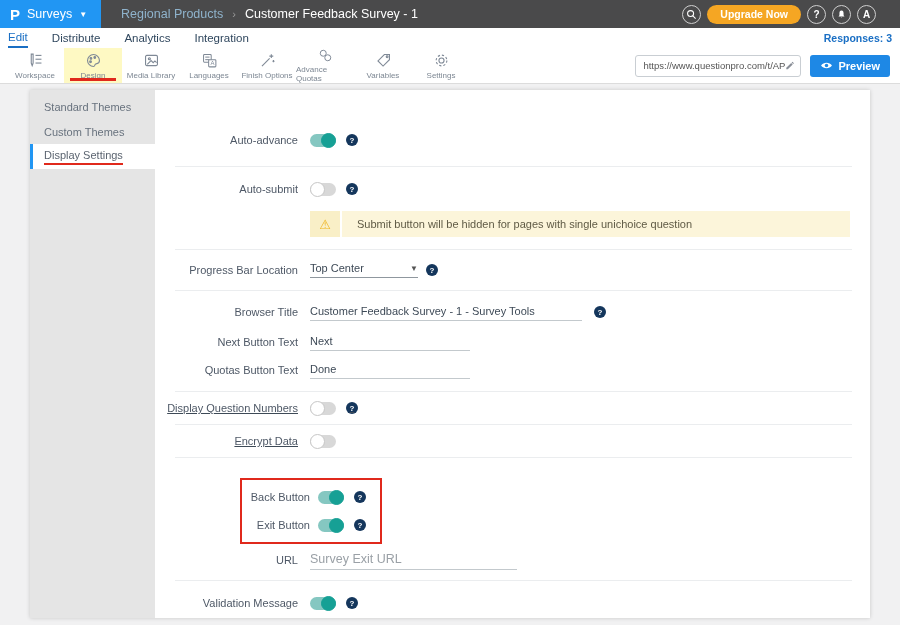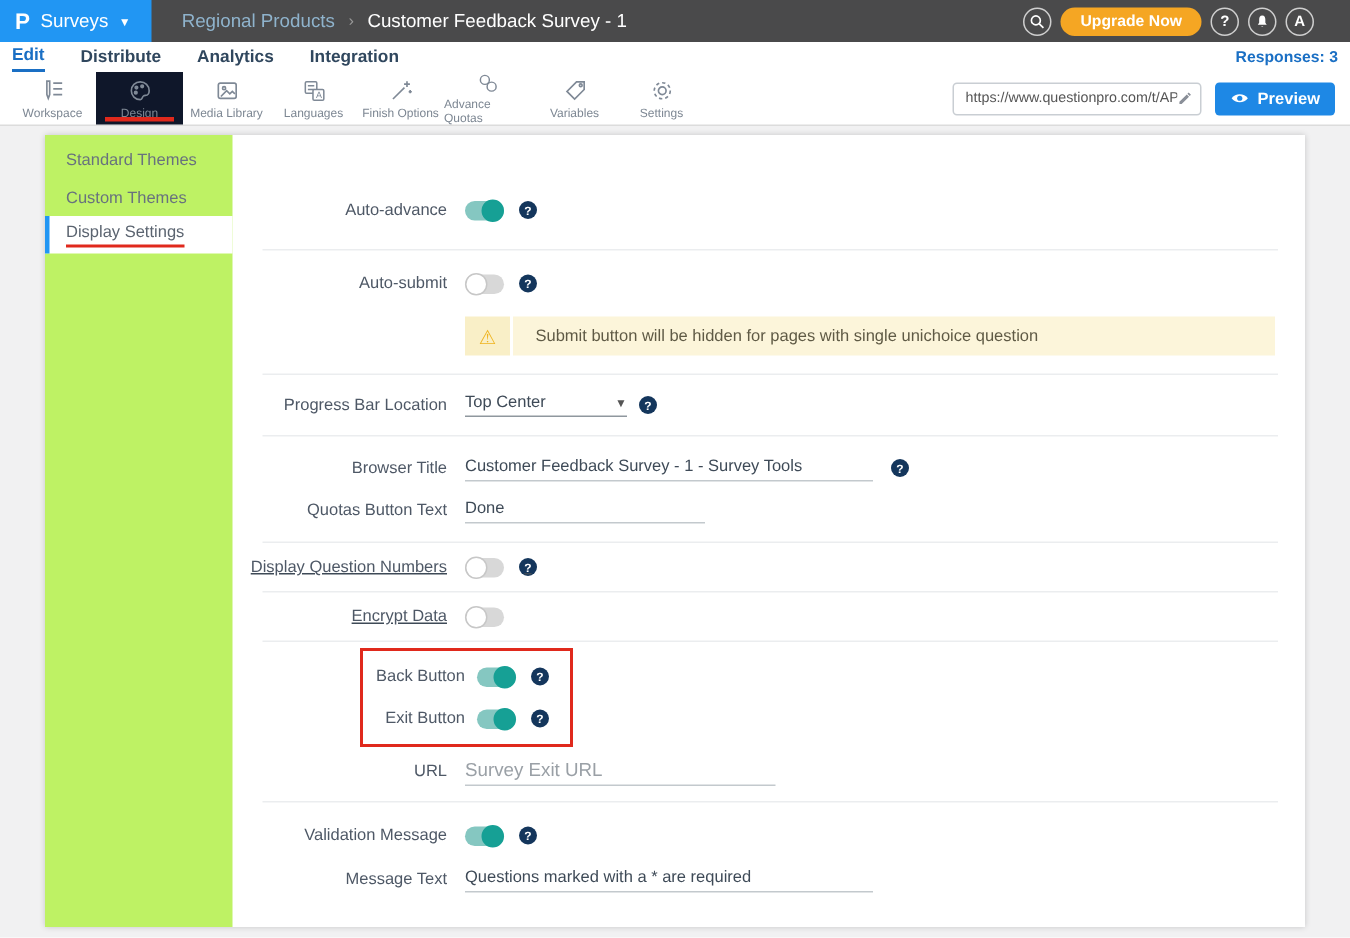--- a/index.html
+++ b/index.html
@@ -15,38 +15,38 @@
   .crumb { margin-left:20px; display:flex; align-items:center; gap:9px; font-size:12.5px; }
   .crumb .parent { color:#8fb3cc; cursor:pointer; }
   .crumb .sep { color:#9a9a9a; font-size:11px; }
   .crumb .current { color:#fff; }
   .top-actions { margin-left:auto; display:flex; align-items:center; gap:6px; padding-right:24px; }
   .circle-btn { width:19px; height:19px; border:1px solid #cfcfcf; border-radius:50%; display:grid; place-items:center; color:#fff; font-size:10px; font-weight:bold; cursor:pointer; }
   .upgrade-btn { background:#f5a623; color:#fff; border:none; border-radius:10px; height:19px; padding:0 13px; font-size:10.5px; font-weight:bold; font-family:inherit; cursor:pointer; }
 
   
   .navrow { height:20px; background:#fff; display:flex; align-items:center; padding:0 8px; gap:24px; }
-  .navlink { font-size:11.5px; font-weight:bold; color:#30475e; cursor:pointer; line-height:18px; }
+  .navlink { font-size:11.5px; font-weight:normal; color:#30475e; cursor:pointer; line-height:18px; }
   .navlink.active { color:#1a6fc4; border-bottom:2px solid #1a6fc4; }
   .responses { margin-left:auto; color:#1a6fc4; font-size:10.5px; font-weight:bold; }
 
   
   .toolbar { height:36px; background:#fff; border-bottom:1px solid #dcdcdc; display:flex; align-items:stretch; padding-left:6px; }
   .tool-tab { width:58px; display:flex; flex-direction:column; align-items:center; justify-content:center; gap:2px; font-size:8px; color:#7d8793; position:relative; cursor:pointer; }
   .tool-tab svg { display:block; }
-  .tool-tab.active { background:#0f172a; }
+  .tool-tab.active { background:#fef9c3; }
   .tool-tab.active::after { content:""; position:absolute; left:6px; right:6px; bottom:2px; height:3px; background:#e0291c; }
   .url-box { margin-left:auto; align-self:center; display:flex; align-items:center; border:1px solid #c9ced3; border-radius:3px; height:22px; width:166px; padding:0 5px 0 7px; background:#fff; }
   .url-box input { border:none; outline:none; font-size:9.5px; color:#555; width:100%; font-family:inherit; background:transparent; }
   .preview-btn { align-self:center; margin:0 10px 0 9px; background:#1e88e5; color:#fff; border:none; border-radius:3px; height:22px; display:flex; align-items:center; gap:5px; padding:0 10px; font-size:11px; font-weight:bold; font-family:inherit; cursor:pointer; }
 
   
   .content { height:541px; padding:6px 30px 7px; }
   .card { background:#fff; height:100%; display:flex; box-shadow:0 0 4px rgba(0,0,0,.18); }
-  .sidebar { width:125px; background:#bef264; padding-top:4px; flex-shrink:0; }
+  .sidebar { width:125px; background:#e5e5e5; padding-top:4px; flex-shrink:0; }
   .side-item { height:25px; display:flex; align-items:center; padding-left:14px; font-size:11px; color:#68727e; cursor:pointer; }
   .side-item.active { background:#fff; border-left:3px solid #2196f3; padding-left:11px; color:#5b6470; }
   .side-item.active span { border-bottom:2px solid #e0291c; padding-bottom:2px; }
 
   .main { flex:1; padding-top:12px; font-size:11px; position:relative; overflow:hidden; }
   .row { display:flex; align-items:center; min-height:16px; }
   .lbl { width:143px; text-align:right; margin-right:12px; color:#4e5866; flex-shrink:0; }
   .divider { border-top:1px solid #ebedef; margin:0 18px 0 20px; }
 
   
@@ -64,21 +64,21 @@
 
   
   .select { width:108px; border-bottom:1px solid #8f979e; display:flex; justify-content:space-between; align-items:center; padding-bottom:3px; color:#3e4a57; cursor:pointer; margin-right:8px; }
   .select .caret { font-size:8px; color:#555; }
   .uinput { border:none; outline:none; border-bottom:1px solid #c3c9cd; font-size:11px; color:#3e4a57; padding:2px 0 3px; font-family:inherit; background:transparent; }
   .uinput::placeholder { color:#9aa0a6; }
   .w-wide { width:272px; } .w-mid { width:160px; }
   .w-url { width:207px; font-size:12.5px; }
 
   
-  .anno { border:2px solid #e0291c; display:inline-block; padding:9px 14px 9px 6px; margin:4px 0 0 85px; }
+  .anno { border:2px solid #e0291c; display:inline-block; padding:9px 14px 9px 6px; margin:20px 0 0 85px; }
   .anno .row .lbl { width:62px; margin-right:8px; }
   .anno .row + .row { margin-top:12px; }
 
   .mt30{margin-top:30px;} .mt18{margin-top:18px;} .mt14{margin-top:14px;} .mt12{margin-top:12px;}
   .mt10{margin-top:10px;} .mt8{margin-top:8px;text-decoration:underline;} .mt6{margin-top:6px;}
 </style>
 </head>
 <body>
 
 <header class="topbar">
@@ -252,20 +252,24 @@
       </div>
 
       <div class="divider mt12"></div>
 
       <div class="row mt12">
         <span class="lbl">Browser Title</span>
         <input class="uinput w-wide" style="margin-right: 12px;" value="Customer Feedback Survey - 1 - Survey Tools">
         <span class="help">?</span>
       </div>
 
+      <div class="row mt12">
+        <span class="lbl">Next Button Text</span>
+        <input class="uinput w-mid" value="Next" style="">
+      </div>
 
       <div class="row mt10">
         <span class="lbl">Quotas Button Text</span>
         <input class="uinput w-mid" value="Done" style="">
       </div>
 
       <div class="divider mt12"></div>
 
       <div class="row mt8">
         <span class="lbl">Display Question Numbers</span>

